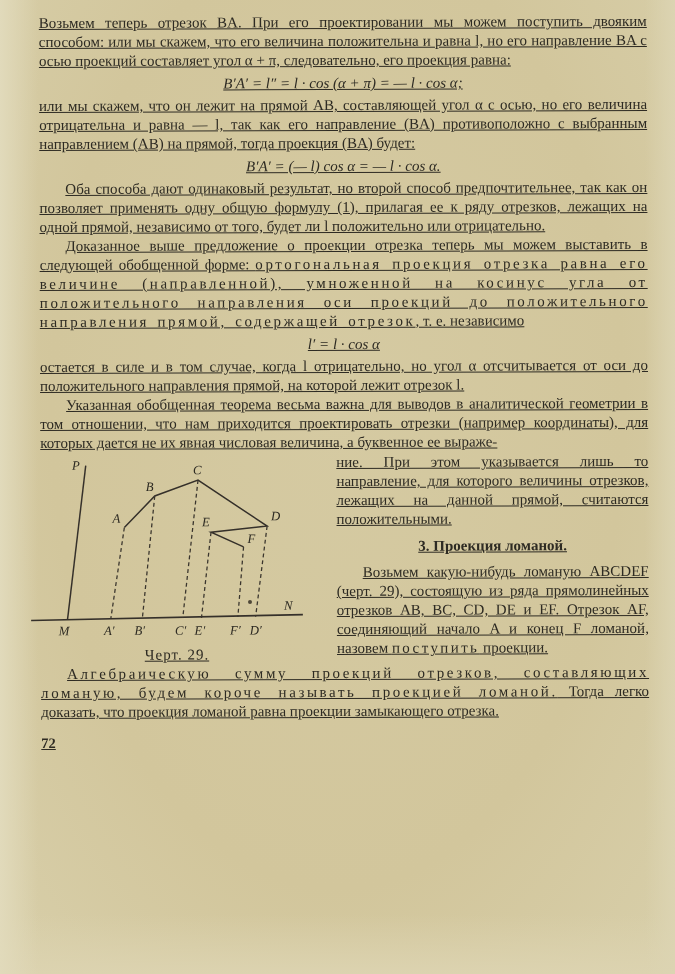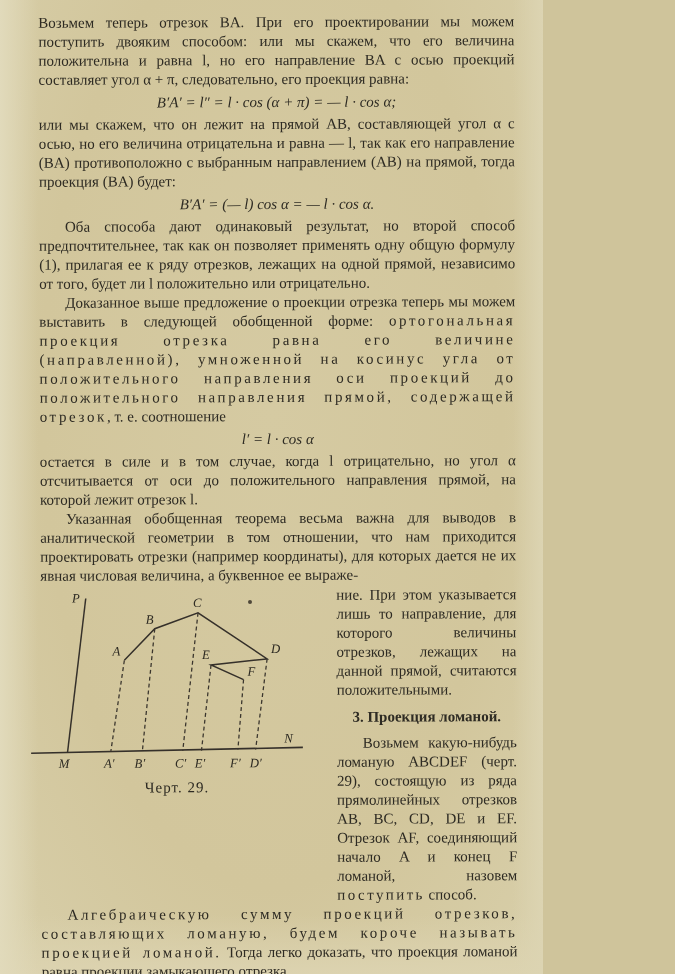--- a/index.html
+++ b/index.html
@@ -1,26 +1,27 @@
 <!DOCTYPE html>
 <html><head>
 <meta charset="utf-8">
 <style>
   html,body{margin:0;padding:0;}
   body{background:#cfc49b;font-family:"Liberation Serif", serif;}
   .page{
     position:relative;
-    width:543px;height:974px;
+    width:675px;height:974px;
     overflow:hidden;
     color:#2e2b23;
     background:
       linear-gradient(90deg, #e1dabb 0px, rgba(225,217,187,0) 38px),
       linear-gradient(270deg, #dcd4b2 0px, rgba(220,212,178,0) 30px),
       linear-gradient(0deg, #dcd3b0 0px, rgba(220,211,176,0) 60px),
       radial-gradient(ellipse at 50% 42%, #d5caa2 0%, #d2c69c 60%, #d8cfaa 100%);
+    text-decoration: underline;
   }
   .content{
     padding:13px 27px 0 40px;
     transform:rotate(-0.2deg);
     font-size:15px;line-height:19px;
   }
   p{margin:0;text-align:justify;text-align-last:left;}
   .ind{text-indent:26px;}
   .formula{
     text-align:center;text-align-last:center;
@@ -55,21 +56,21 @@
     <p>Возьмем теперь отрезок BA. При его проектировании мы можем поступить двояким способом: или мы скажем, что его величина положительна и равна l, но его направление BA с осью проекций составляет угол α + π, следовательно, его проекция равна:</p>
 
     <div class="formula">B′A′ = l″ = l · cos (α + π) = — l · cos α;</div>
 
     <p>или мы скажем, что он лежит на прямой AB, составляющей угол α с осью, но его величина отрицательна и равна — l, так как его направление (BA) противоположно с выбранным направлением (AB) на прямой, тогда проекция (BA) будет:</p>
 
     <div class="formula">B′A′ = (— l) cos α = — l · cos α.</div>
 
     <p class="ind">Оба способа дают одинаковый результат, но второй способ предпочтительнее, так как он позволяет применять одну общую формулу (1), прилагая ее к ряду отрезков, лежащих на одной прямой, независимо от того, будет ли l положительно или отрицательно.</p>
 
-    <p class="ind"><span>Доказанное выше предложение о проекции отрезка теперь мы можем выставить в следующей обобщенной форме: </span><span class="sp">ортогональная проекция отрезка равна его величине (направленной), умноженной на косинус угла от положительного направления оси проекций до положительного направления прямой, содержащей отрезок</span><span>, т. е. соотношение</span></p>
+    <p class="ind"><span>Доказанное выше предложение о проекции отрезка теперь мы можем выставить в следующей обобщенной форме: </span><span class="sp">ортогональная проекция отрезка равна его величине (направленной), умноженной на косинус угла от положительного направления оси проекций до положительного направления прямой, содержащей отрезок</span><span>, т. е. независимо</span></p>
 
     <div class="formula">l′ = l · cos α</div>
 
     <p>остается в силе и в том случае, когда l отрицательно, но угол α отсчитывается от оси до положительного направления прямой, на которой лежит отрезок l.</p>
 
     <p class="ind">Указанная обобщенная теорема весьма важна для выводов в аналитической геометрии в том отношении, что нам приходится проектировать отрезки (например координаты), для которых дается не их явная числовая величина, а буквенное ее выраже-</p>
 
     <div class="row">
 
       <div class="figure">
@@ -98,21 +99,21 @@
             <text x="44" y="16">P</text>
             <text x="30" y="184">M</text>
             <text x="259" y="159">N</text>
           </svg>
         <div class="caption">Черт. 29.</div>
       </div>
 
       <div class="rcol">
         <p>ние. При этом указывается лишь то направление, для которого величины отрезков, лежащих на данной прямой, считаются положительными.</p>
         <div class="rcol-heading">3. Проекция ломаной.</div>
-        <p class="ind"><span>Возьмем какую-нибудь ломаную ABCDEF (черт. 29), состоящую из ряда прямолинейных отрезков AB, BC, CD, DE и EF. Отрезок AF, соединяющий начало A и конец F ломаной, назовем </span><span class="sp2">поступить</span><span> способ.</span></p>
+        <p class="ind"><span>Возьмем какую-нибудь ломаную ABCDEF (черт. 29), состоящую из ряда прямолинейных отрезков AB, BC, CD, DE и EF. Отрезок AF, соединяющий начало A и конец F ломаной, назовем </span><span class="sp2">поступить</span><span> проекции.</span></p>
       </div>
 
     </div>
 
     <p class="ind"><span class="sp">Алгебраическую сумму проекций отрезков, составляющих ломаную, будем короче называть проекцией ломаной.</span><span> Тогда легко доказать, что проекция ломаной равна проекции замыкающего отрезка.</span></p>
 
     <div class="pagenum">72</div>
 
   </div>
 </div>

